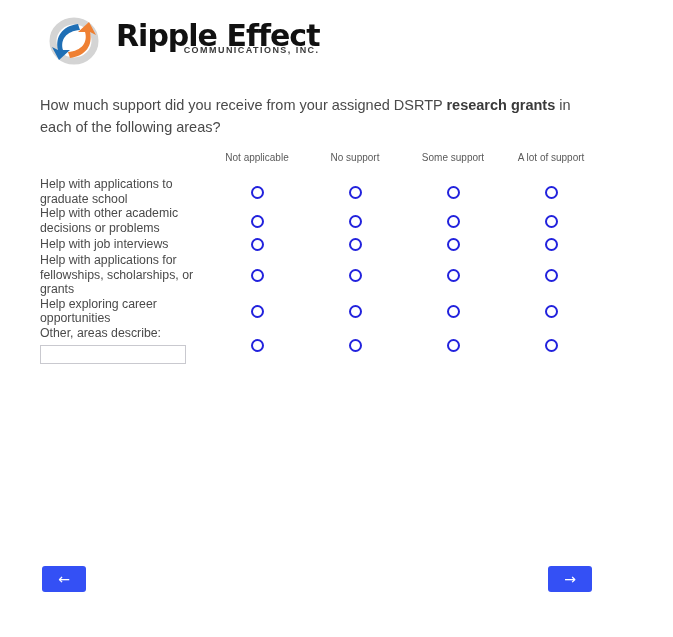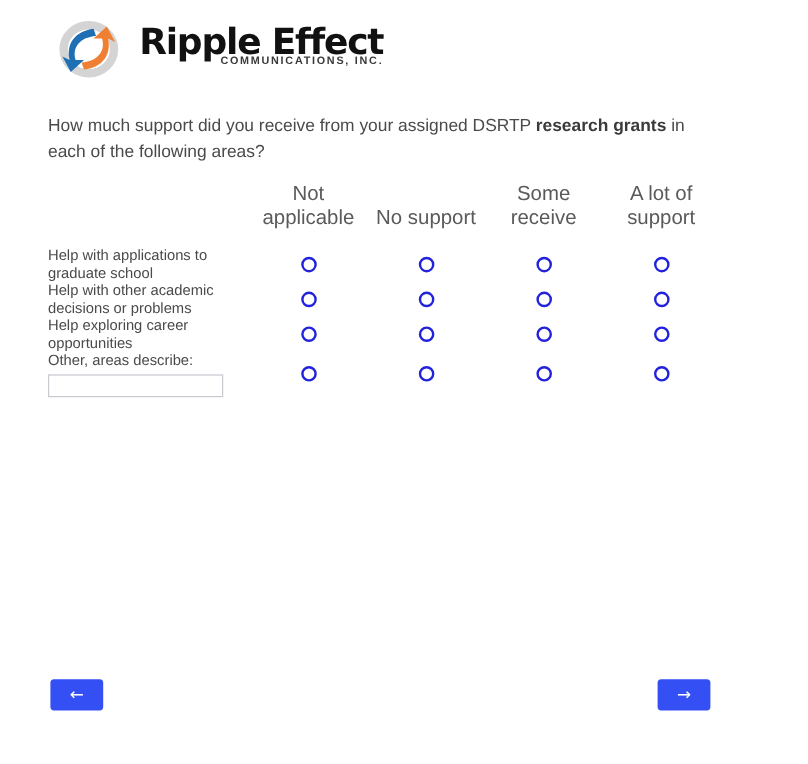--- a/index.html
+++ b/index.html
@@ -78,21 +78,21 @@
     left: 40px;
     top: 152px;
     width: 560px;
     border-collapse: collapse;
   }
   .matrix col.c-label { width: 168px; }
   .matrix col.c-opt   { width: 98px; }
 
   .matrix th {
     font-weight: normal;
-    font-size: 17px;
+    font-size: 10px;
     color: #5a5a5a;
     text-align: center;
     padding: 0 0 14px 0;
     vertical-align: bottom;
   }
   .matrix th.lbl-head { padding: 0; }
 
   .matrix td {
     vertical-align: middle;
     padding: 0;
@@ -191,21 +191,21 @@
       <col class="c-opt">
       <col class="c-opt">
       <col class="c-opt">
       <col class="c-opt">
   </colgroup>
   <thead>
     <tr>
       <th class="lbl-head"></th>
       <th>Not applicable</th>
       <th>No support</th>
-      <th>Some receive</th>
+      <th>Some support</th>
       <th>A lot of support</th>
     </tr>
   </thead>
   <tbody>
 
     <tr>
       <td class="row-label">Help with applications to graduate school</td>
       <td class="opt-cell"><span class="radio"></span></td>
       <td class="opt-cell"><span class="radio"></span></td>
       <td class="opt-cell"><span class="radio"></span></td>
@@ -213,21 +213,35 @@
     </tr>
 
     <tr>
       <td class="row-label">Help with other academic decisions or problems</td>
       <td class="opt-cell"><span class="radio"></span></td>
       <td class="opt-cell"><span class="radio"></span></td>
       <td class="opt-cell"><span class="radio"></span></td>
       <td class="opt-cell"><span class="radio"></span></td>
     </tr>
 
-
+    <tr>
+      <td class="row-label">Help with job interviews</td>
+      <td class="opt-cell"><span class="radio"></span></td>
+      <td class="opt-cell"><span class="radio"></span></td>
+      <td class="opt-cell"><span class="radio"></span></td>
+      <td class="opt-cell"><span class="radio"></span></td>
+    </tr>
+
+    <tr>
+      <td class="row-label">Help with applications for fellowships, scholarships, or grants</td>
+      <td class="opt-cell"><span class="radio"></span></td>
+      <td class="opt-cell"><span class="radio"></span></td>
+      <td class="opt-cell"><span class="radio"></span></td>
+      <td class="opt-cell"><span class="radio"></span></td>
+    </tr>
 
     <tr>
       <td class="row-label">Help exploring career opportunities</td>
       <td class="opt-cell"><span class="radio"></span></td>
       <td class="opt-cell"><span class="radio"></span></td>
       <td class="opt-cell"><span class="radio"></span></td>
       <td class="opt-cell"><span class="radio"></span></td>
     </tr>
 
 

